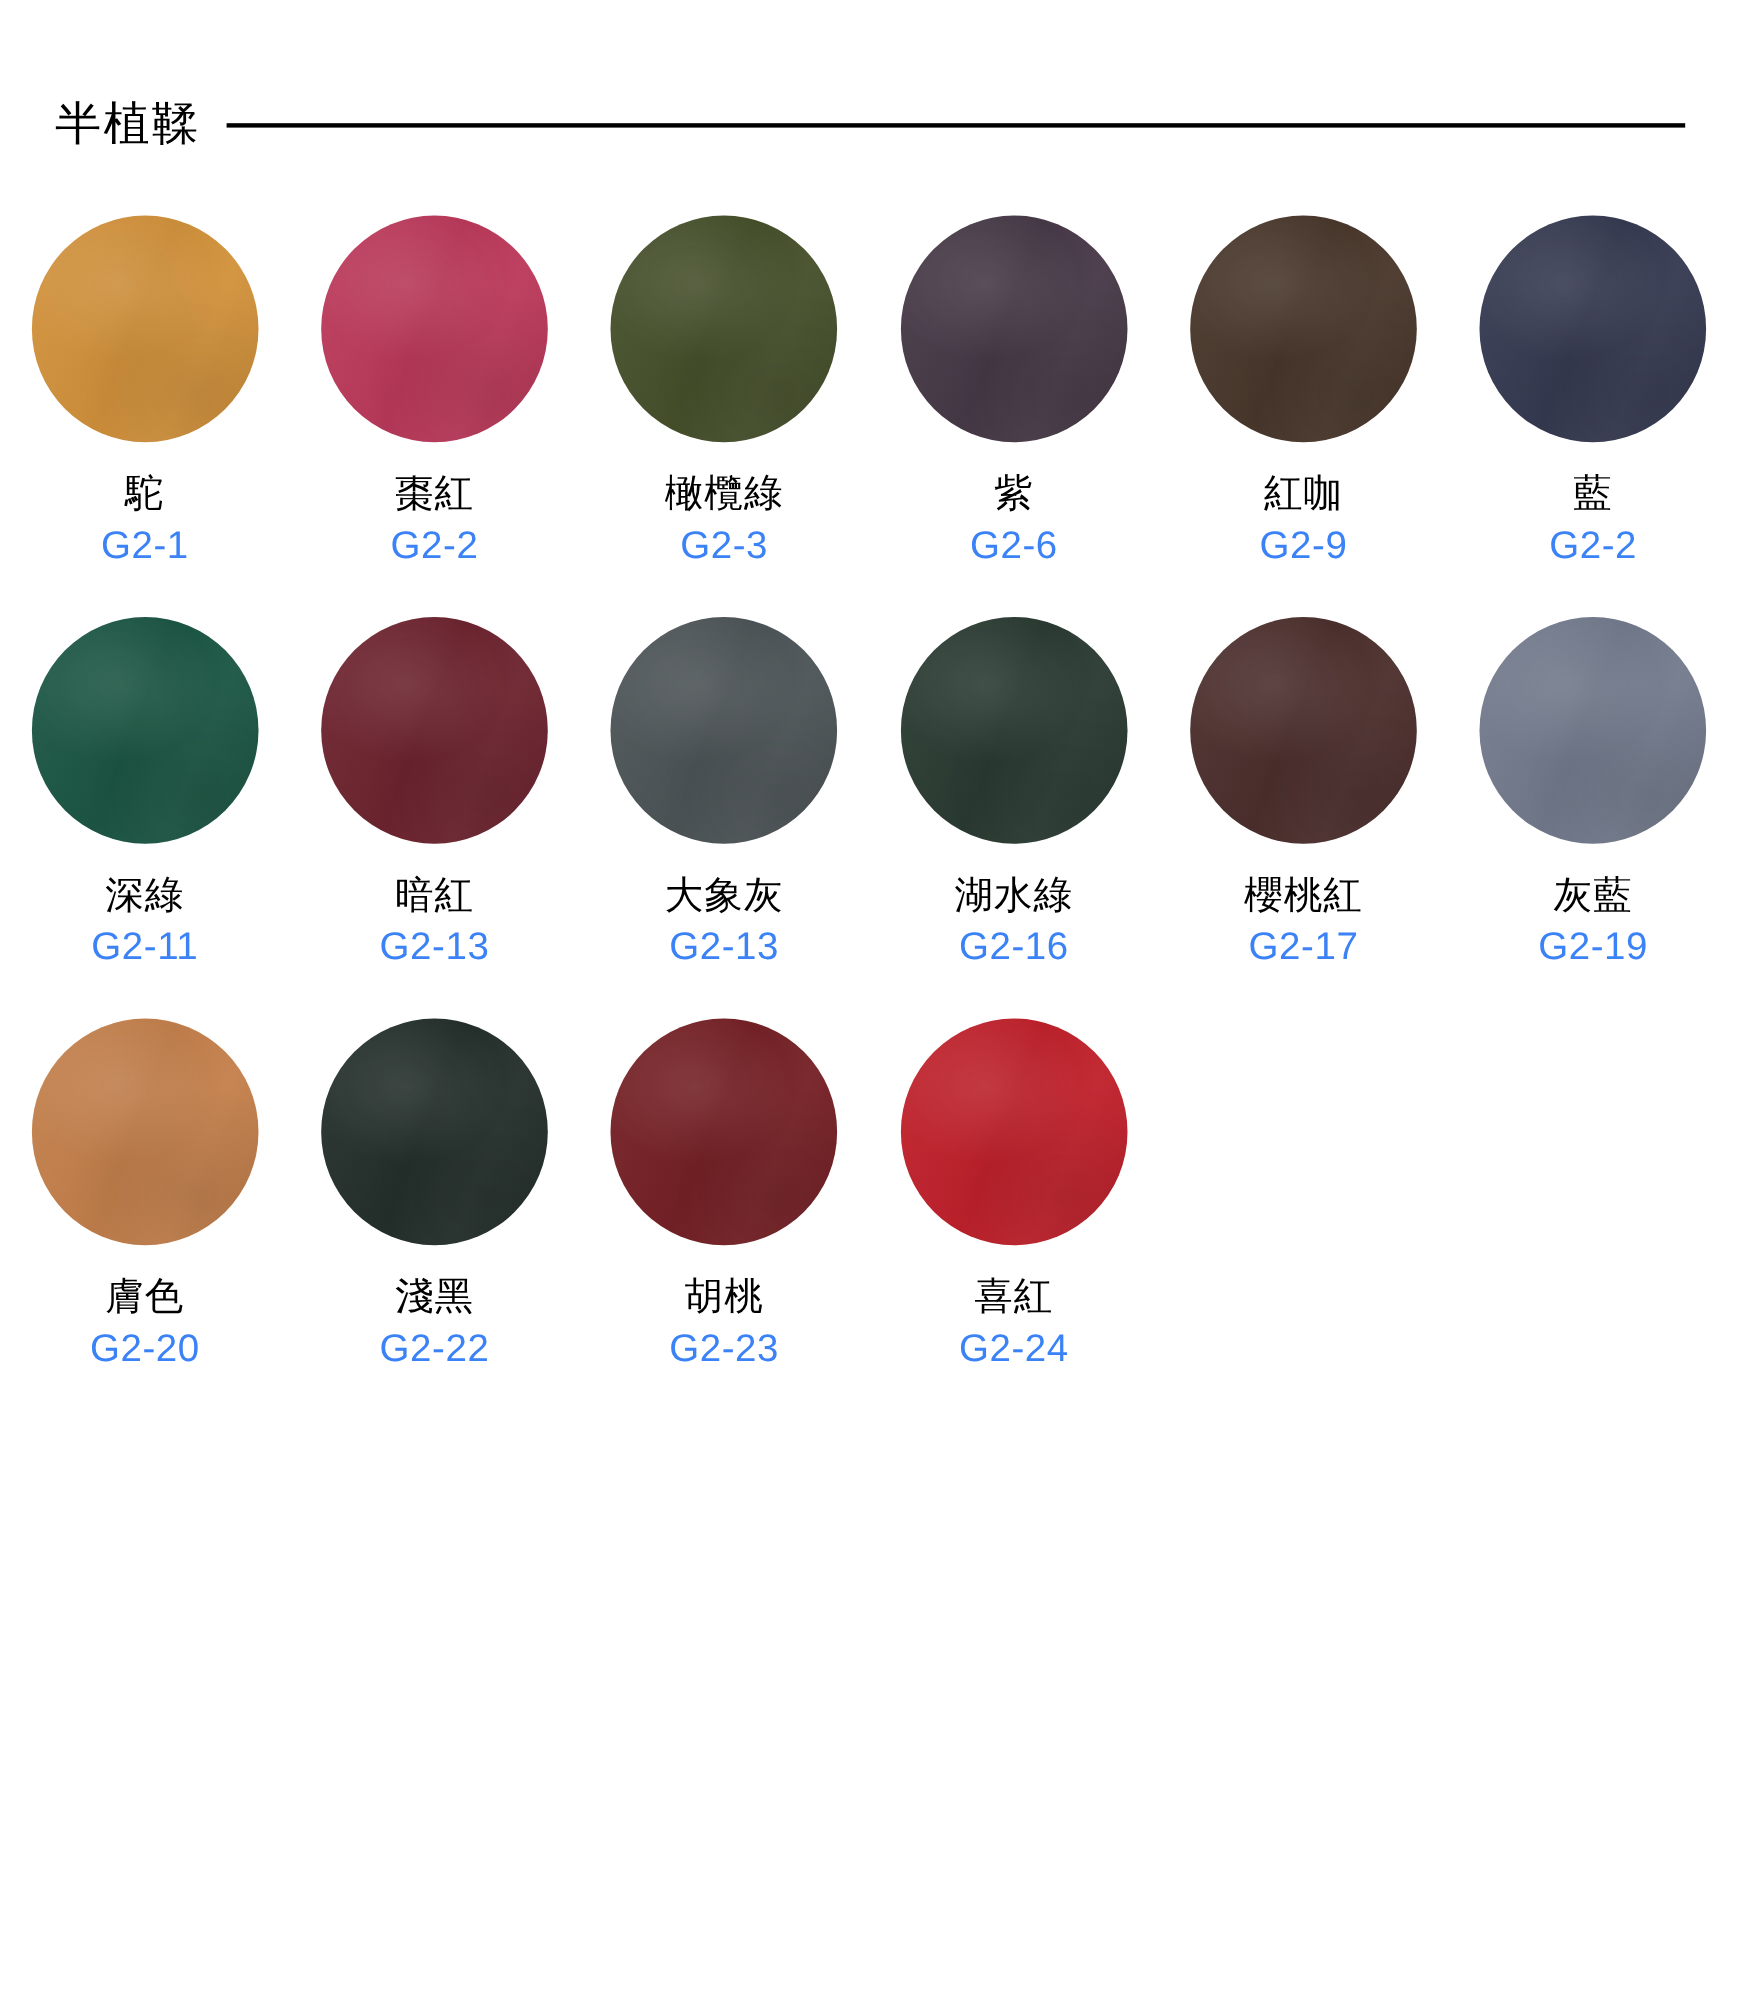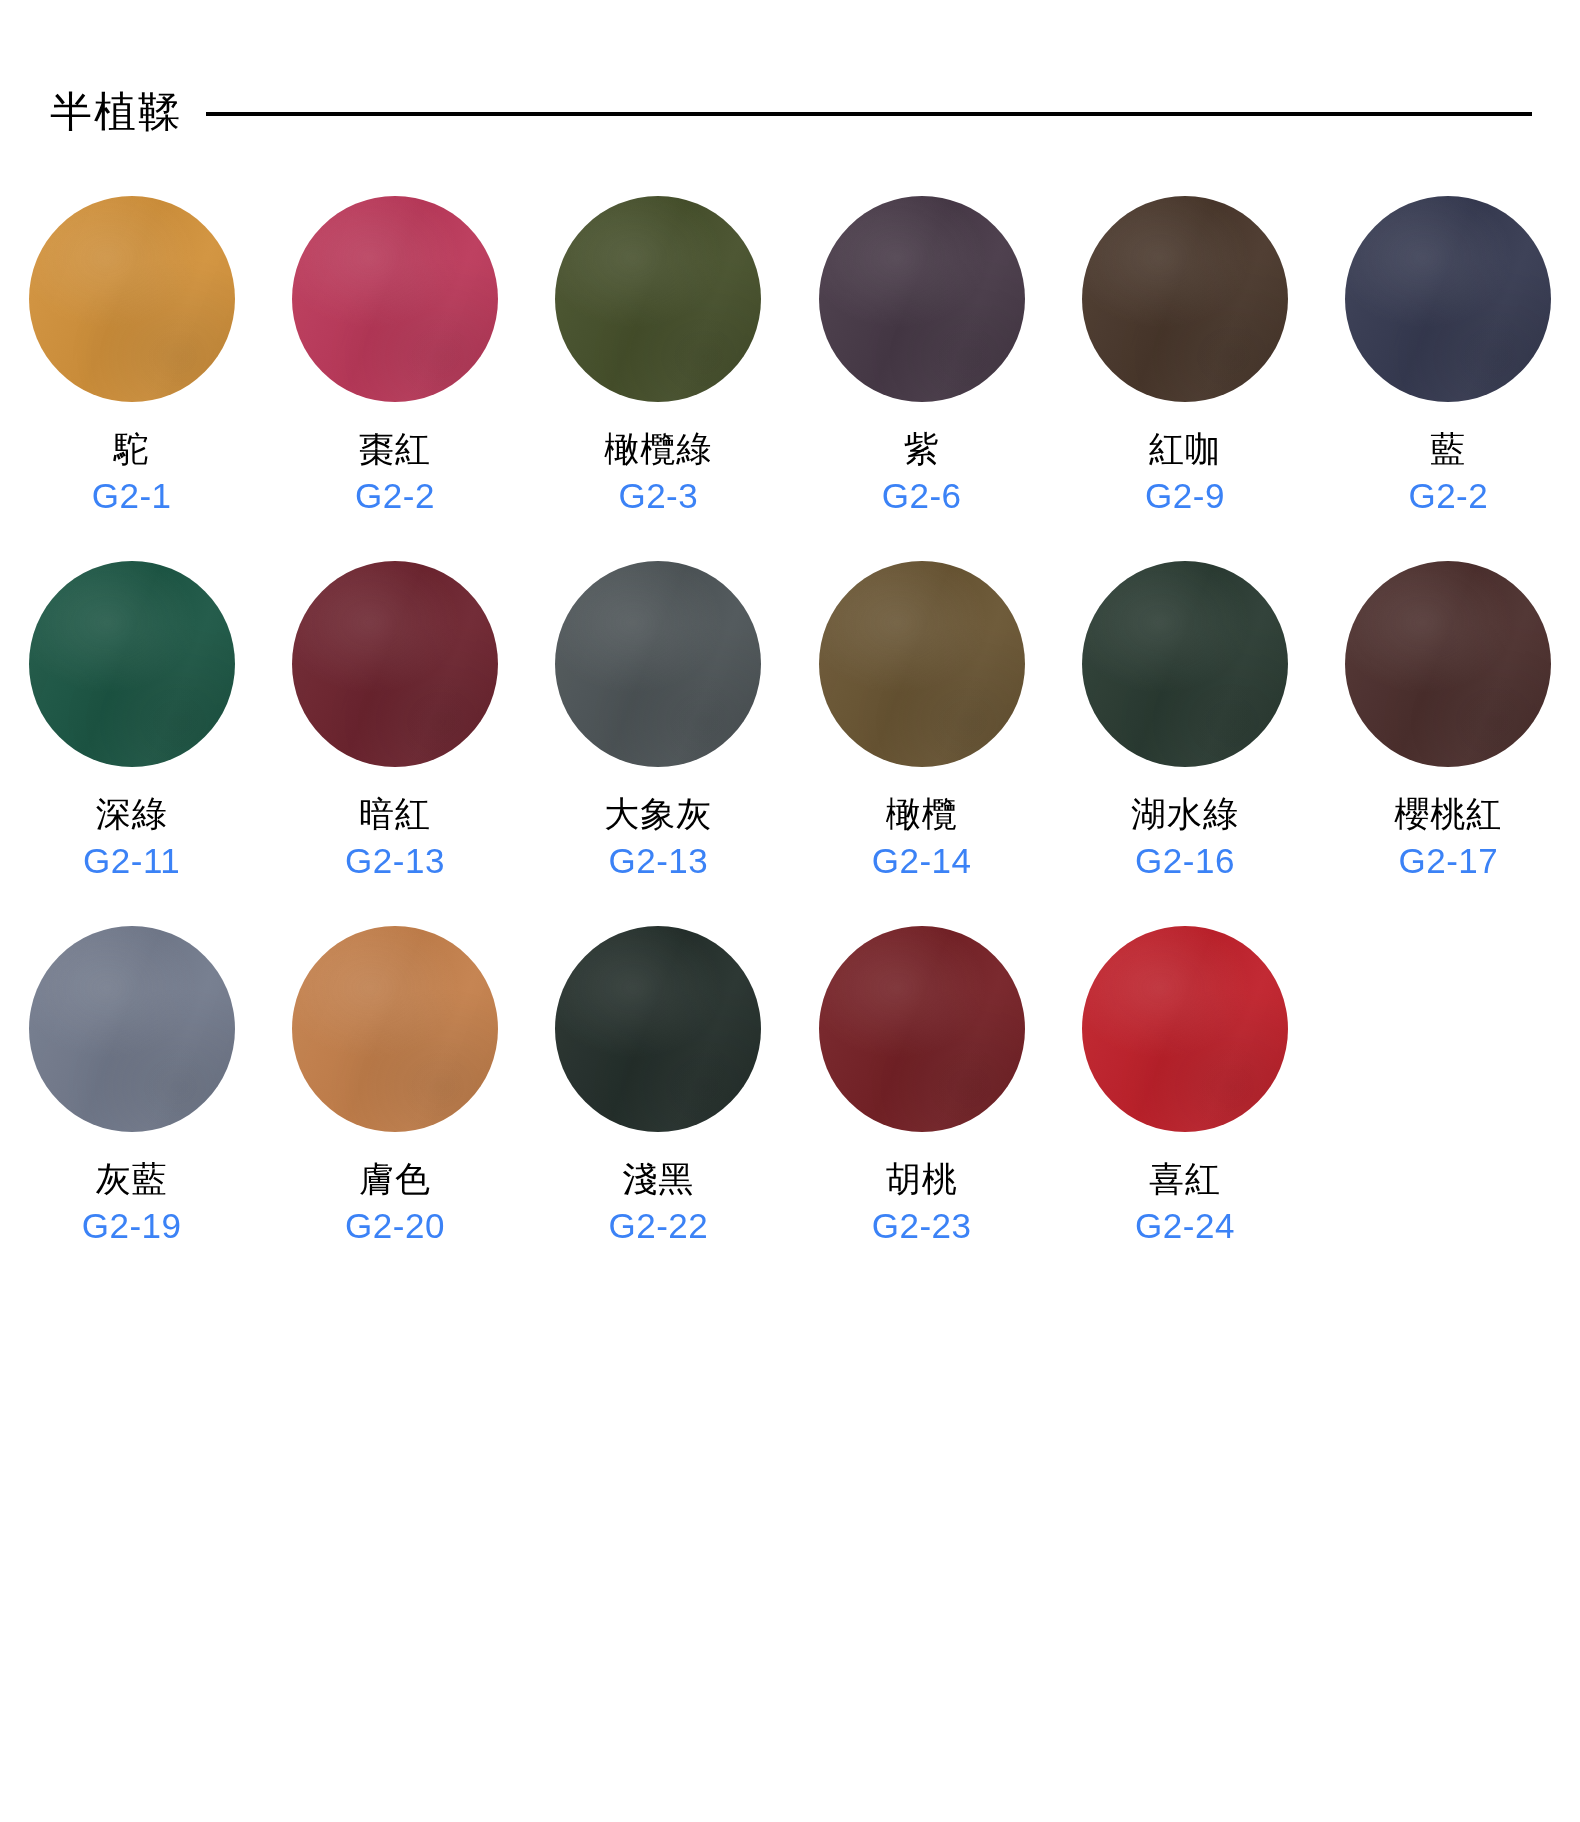--- a/index.html
+++ b/index.html
@@ -191,29 +191,20 @@
       <div class="swatch-wrap">
         <div class="swatch" style="background: rgb(78, 85, 88);"></div>
       </div>
       <div class="labels">
         <div class="label-name">大象灰</div>
         <div class="label-code">G2-13</div>
       </div>
     </div>
     <div class="cell">
       <div class="swatch-wrap">
-        <div class="swatch" style="background: rgb(106, 86, 52);"></div>
-      </div>
-      <div class="labels">
-        <div class="label-name">橄欖</div>
-        <div class="label-code">G2-14</div>
-      </div>
-    </div>
-    <div class="cell">
-      <div class="swatch-wrap">
         <div class="swatch" style="background: rgb(43, 60, 51);"></div>
       </div>
       <div class="labels">
         <div class="label-name">湖水綠</div>
         <div class="label-code">G2-16</div>
       </div>
     </div>
     <div class="cell">
       <div class="swatch-wrap">
         <div class="swatch" style="background: rgb(77, 48, 46);"></div>

